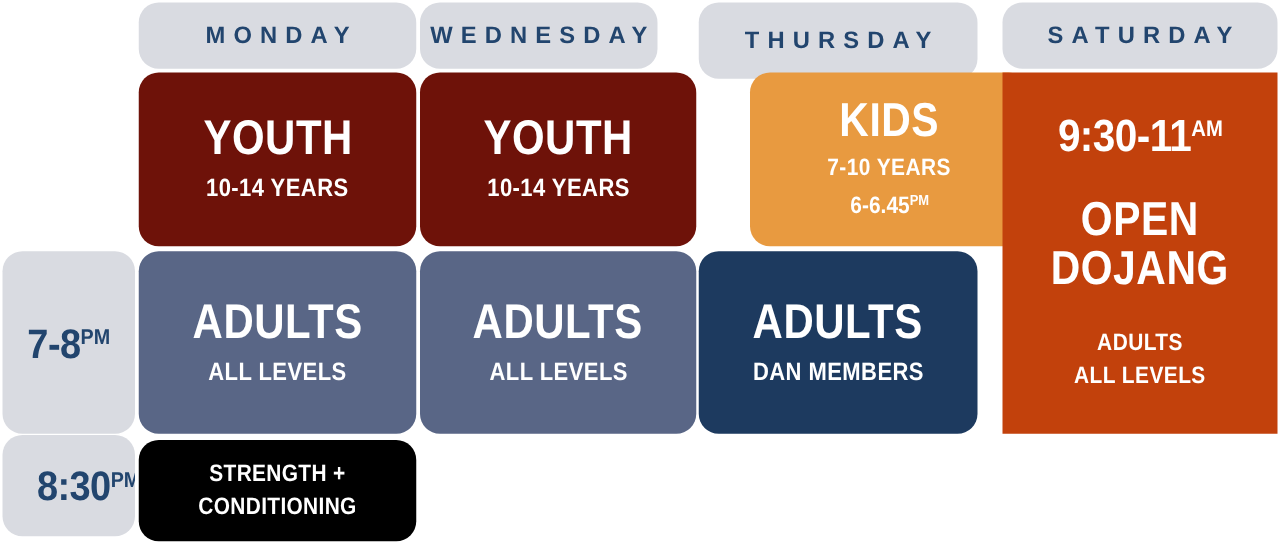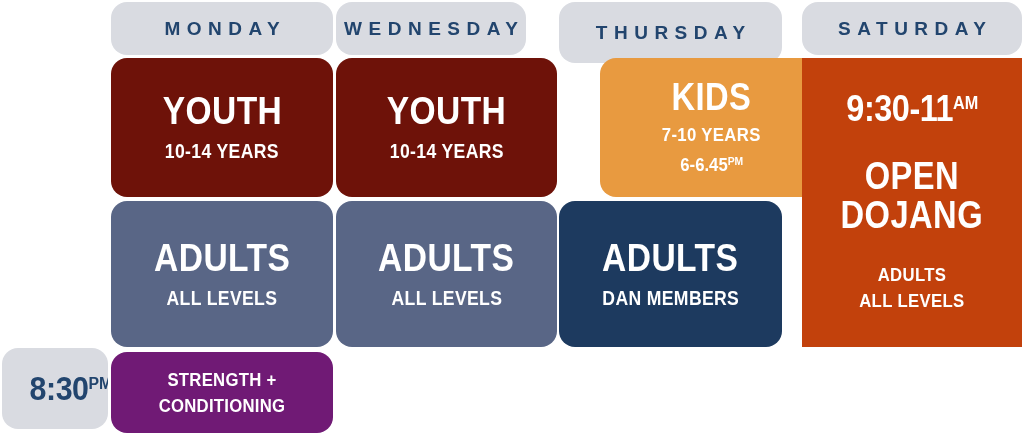--- a/index.html
+++ b/index.html
@@ -178,20 +178,23 @@
 
   <div class="cell day-head" style="left:559px; top:2px; width:223px; height:61px;">
     <span>THURSDAY</span>
   </div>
 
   <div class="cell day-head" style="left:802px; top:2px; width:220px; height:53px;justify-content:center;">
     <span>SATURDAY</span>
   </div>
 
 
+  <div class="cell time-cell" style="left:2px; top:201px; width:106px; height:146px;">
+    <span class="time-text"><span>7-8</span><span class="mer">PM</span></span>
+  </div>
 
   <div class="cell time-cell" style="left:2px; top:348px; width:106px; height:81px;padding-left:32px;">
     <span class="time-text"><span>8:30</span><span class="mer">PM</span></span>
   </div>
 
   <div class="cell class-cell" style="left:111px; top:58px; width:222px; height:139px; background:#6e1209;">
     <span class="class-title">YOUTH</span>
     <span class="class-sub">10-14 YEARS</span>
   </div>
 
@@ -214,21 +217,21 @@
   <div class="cell class-cell" style="left:336px; top:201px; width:221px; height:146px; background:#596686;">
     <span class="class-title">ADULTS</span>
     <span class="class-sub">ALL LEVELS</span>
   </div>
 
   <div class="cell class-cell" style="left:559px; top:201px; width:223px; height:146px; background:#1d3a5f;">
     <span class="class-title">ADULTS</span>
     <span class="class-sub">DAN MEMBERS</span>
   </div>
 
-  <div class="cell class-cell" style="left:111px; top:352px; width:222px; height:81px; background:#701a75;">
+  <div class="cell class-cell" style="left:111px; top:352px; width:222px; height:81px; background:#000000;">
     <span class="small-block">STRENGTH +</span>
     <span class="small-block">CONDITIONING</span>
   </div>
 
   <div class="sat-panel" style="left:802px; top:58px; width:220px; height:289px;">
     <span class="sat-time"><span>9:30-11</span><span class="mer">AM</span></span>
     <span class="sat-title">OPEN</span>
     <span class="sat-title" style="margin-top:0;">DOJANG</span>
     <span class="sat-sub">ADULTS</span>
     <span class="sat-sub" style="margin-top:2px;">ALL LEVELS</span>

